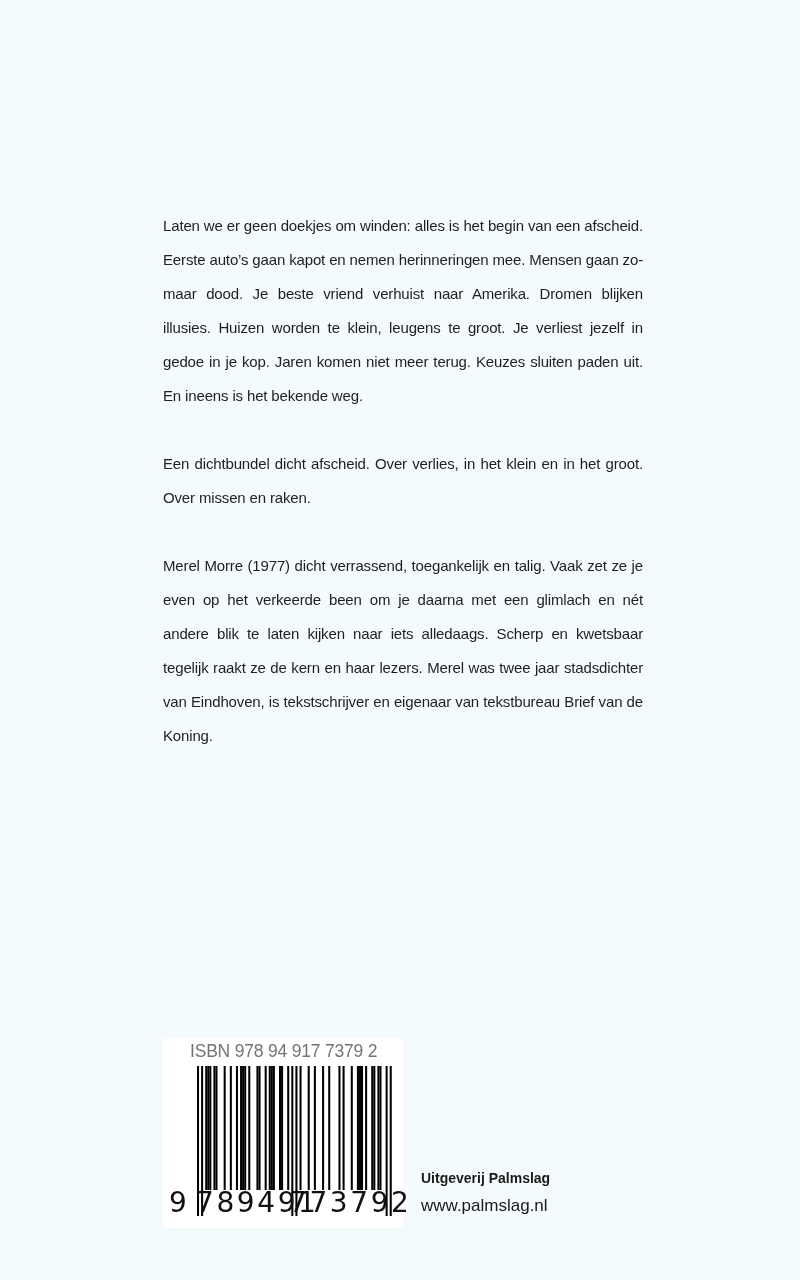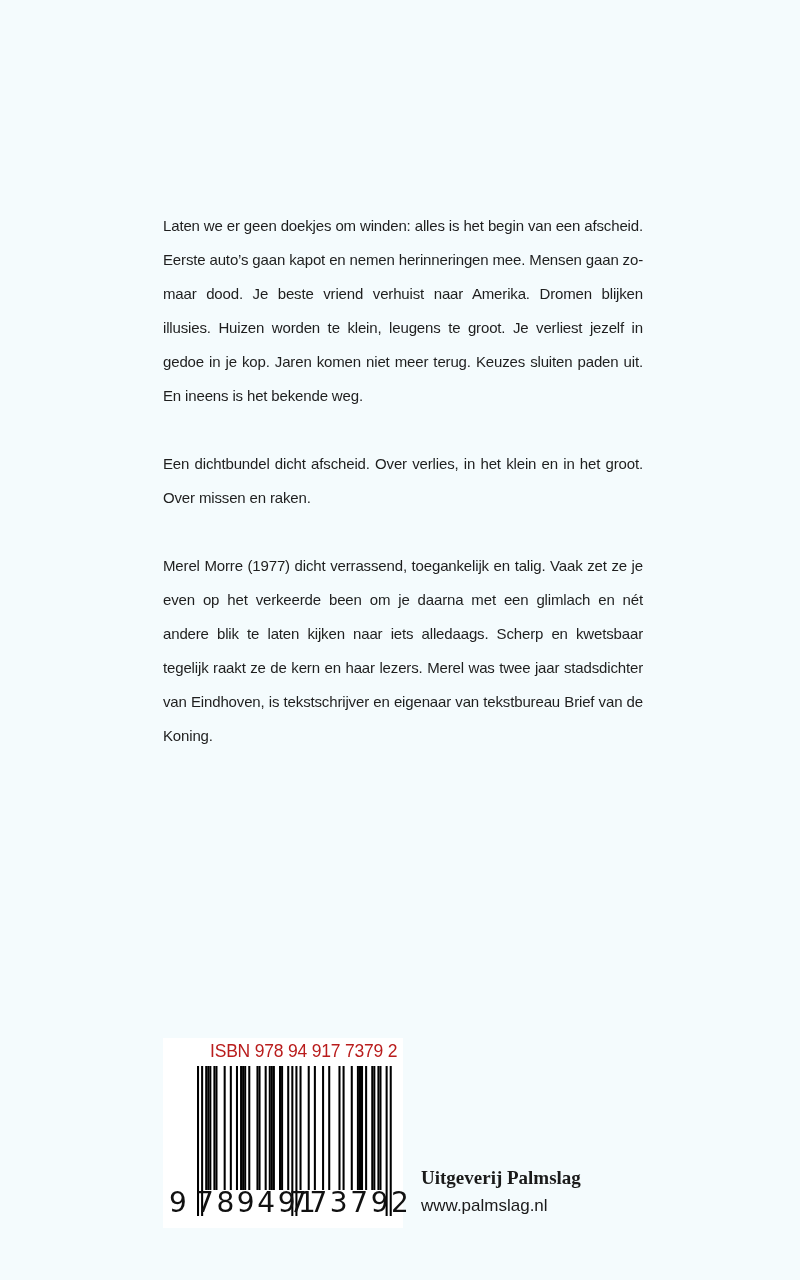--- a/index.html
+++ b/index.html
@@ -38,23 +38,22 @@
       width: 240px;
       height: 190px;
       background: #FFFFFF;
     }
     .isbn-text {
       position: absolute;
       left: 27px;
       top: 3px;
       font-size: 17.5px;
       letter-spacing: -0.2px;
-      color: #b91c1c;
+      color: #737373;
       white-space: nowrap;
-      margin-left: 20px;
     }
     .bars {
       position: absolute;
       left: 0;
       top: 0;
     }
     .bc-digit {
       position: absolute;
       font-family: "DejaVu Sans", sans-serif;
       font-size: 28px;
@@ -63,26 +62,25 @@
     }
     .bc-first { left: 6px; }
     .bc-left { left: 33px; letter-spacing: 2.6px; }
     .bc-right { left: 126px; letter-spacing: 2.6px; }
     .publisher {
       position: absolute;
       left: 421px;
       top: 1165px;
     }
     .publisher-name {
-      font-size: 19px;
+      font-size: 14px;
       font-weight: bold;
       line-height: 26px;
       color: #1A1A1A;
       white-space: nowrap;
-      font-family: Liberation Serif, serif;
     }
     .publisher-url {
       font-size: 17px;
       line-height: 30px;
       color: #1A1A1A;
       white-space: nowrap;
     }
   </style>
 </head>
 <body>

